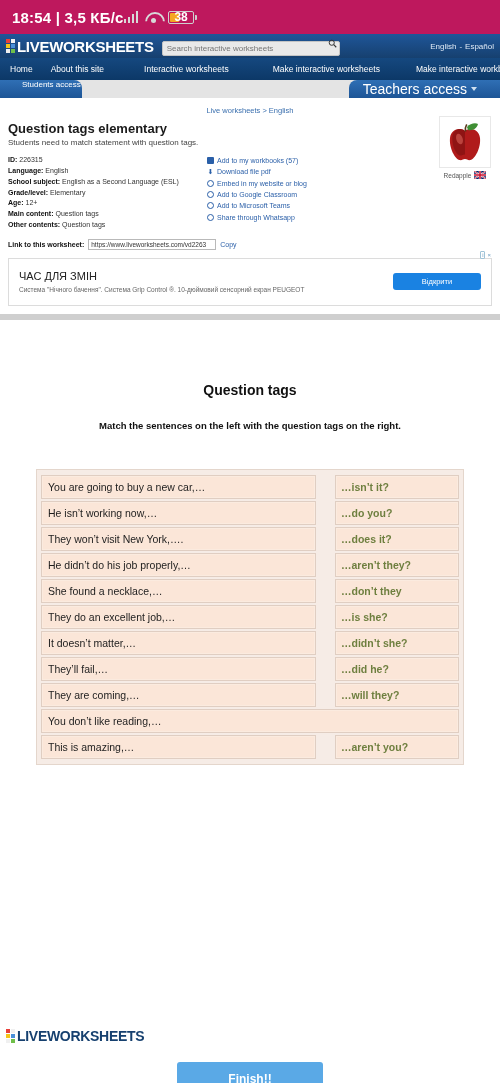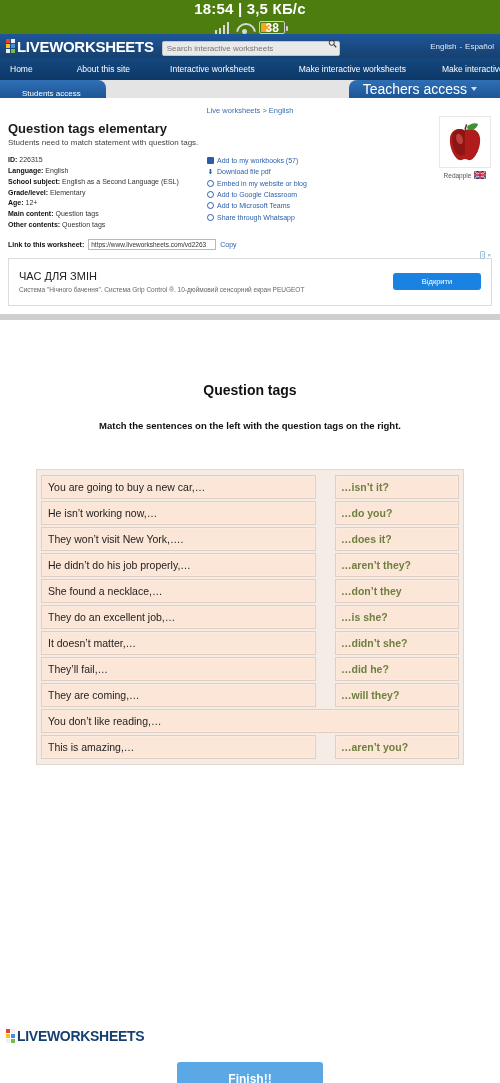--- a/index.html
+++ b/index.html
@@ -6,24 +6,23 @@
   html, body {
     width: 500px; height: 1083px;
     font-family: "Liberation Sans", sans-serif;
     background: #ffffff;
     overflow: hidden;
   }
   .page { position: relative; width: 500px; height: 1083px; }
 
   
   .statusbar {
-    height: 34px; background: #4d7c0f; color: #ffffff;
-    display: flex; align-items: center; justify-content: space-between;
+    height: 34px; background: #be185d; color: #ffffff;
+    display: flex; align-items: center; 
     padding: 0 12px;
-    flex-direction: column;
   }
   .status-left { font-size: 15px; font-weight: bold; letter-spacing: .2px; }
   .status-right { display: flex; align-items: center; gap: 7px; }
   .sig { display: flex; align-items: flex-end; gap: 1.5px; height: 12px; }
   .sig i { width: 2.5px; background: #d8d8d8; display: block; }
   .sig i:nth-child(1){ height: 4px; }
   .sig i:nth-child(2){ height: 6px; }
   .sig i:nth-child(3){ height: 9px; }
   .sig i:nth-child(4){ height: 12px; }
   .wifi { width: 16px; height: 12px; position: relative; }
@@ -73,34 +72,34 @@
   .langs a { color:#dfeaf6; text-decoration:none; }
 
   
   .mainnav {
     height: 22px; background:#0f3f74;
     background: linear-gradient(180deg,#15487f 0%,#0c3867 100%);
     display:flex; align-items:center; color:#ffffff; font-size:8.5px;
   }
   .mainnav a { color:#ffffff; text-decoration:none; white-space:nowrap; }
   .mainnav .n1 { padding-left: 10px; }
-  .mainnav .n2 { padding-left: 44px; }
+  .mainnav .n2 { padding-left: 12px; margin-left: 6px; }
   .mainnav .n3 { padding-left: 40px; }
   .mainnav .n4 { padding-left: 44px; }
   .mainnav .n5 { padding-left: 36px; }
 
   
   .accessbar {
     height: 18px; background:#e4e4e4; display:flex; align-items:stretch;
     justify-content:space-between; position:relative;
   }
   .tab-students {
     background: linear-gradient(180deg,#2f6fb5 0%,#1d5596 100%);
-    color:#fff; font-size:8px; display:flex; align-items:flex-end;
-    padding: 0 25px 0 22px; border-radius: 0 8px 0 0;
+    color:#fff; font-size:8px; display:flex; align-items:flex-start;
+    padding: 0 1px 0 22px; border-radius: 0 8px 0 0;
   }
   .tab-teachers {
     background: linear-gradient(180deg,#2f6fb5 0%,#1d5596 100%);
     color:#fff; font-size:14px; display:flex; align-items:center; gap:4px;
     padding: 0 23px 0 14px; border-radius: 8px 0 0 0;
   }
   .caret-down {
     width:0;height:0;border-left:3px solid transparent;border-right:3px solid transparent;
     border-top:4px solid #cfe0f0;
   }

